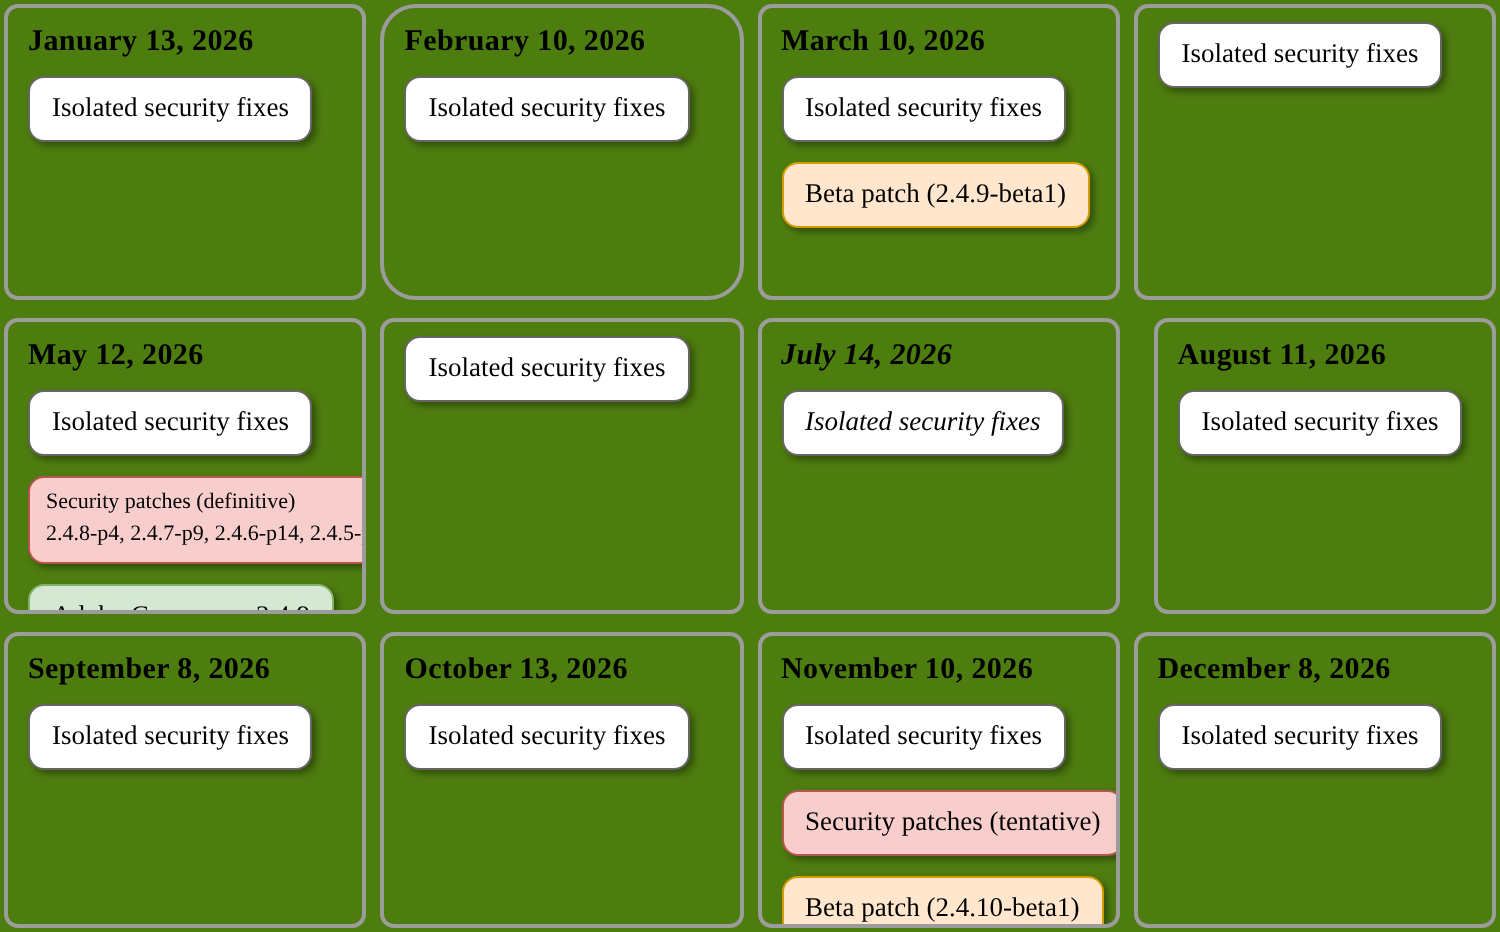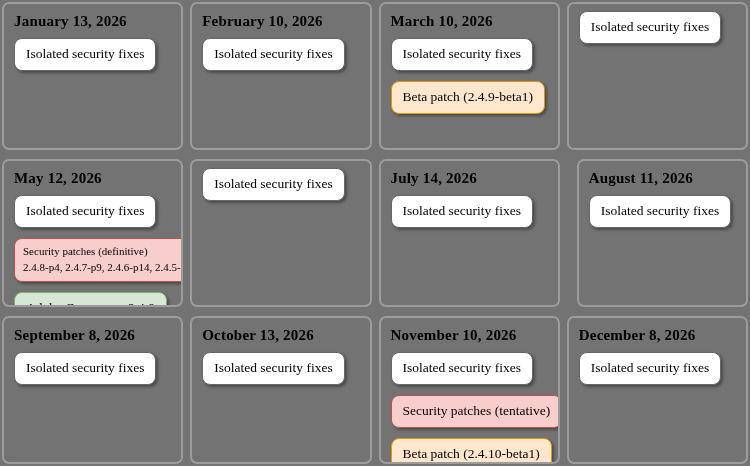--- a/index.html
+++ b/index.html
@@ -39,28 +39,28 @@
     color: #000000;
     box-shadow: 2px 2px 3px rgba(0,0,0,0.35);
     line-height: 1.25;
     white-space: nowrap;
   }
   .badge.small { font-size: 11px; padding: 5px 8px; line-height: 1.45; }
 </style>
 </head>
 <body>
 
-<div class="grid" id="calendar-grid" style="background: #737373;">
+<div class="grid" id="calendar-grid" style="background: #4d7c0f;">
     <div class="card" style="border-color: rgb(156, 156, 156);">
       <div class="title">January 13, 2026</div>
       <div class="badge" style="background: rgb(255, 255, 255); border: 1px solid rgb(102, 102, 102);">
         <div>Isolated security fixes</div>
       </div>
     </div>
-    <div class="card" style="border-color: rgb(156, 156, 156);">
+    <div class="card" style="border-color: rgb(156, 156, 156); border-radius: 18px;">
       <div class="title">February 10, 2026</div>
       <div class="badge" style="background: rgb(255, 255, 255); border: 1px solid rgb(102, 102, 102);">
         <div>Isolated security fixes</div>
       </div>
     </div>
     <div class="card" style="border-color: rgb(156, 156, 156);">
       <div class="title">March 10, 2026</div>
       <div class="badge" style="background: rgb(255, 255, 255); border: 1px solid rgb(102, 102, 102);">
         <div>Isolated security fixes</div>
       </div>
@@ -84,21 +84,21 @@
       </div>
       <div class="badge" style="background: rgb(213, 232, 212); border: 1px solid rgb(130, 179, 102);">
         <div>Adobe Commerce 2.4.9</div>
       </div>
     </div>
     <div class="card" style="border-color: rgb(156, 156, 156);">
       <div class="badge" style="background: rgb(255, 255, 255); border: 1px solid rgb(102, 102, 102);">
         <div>Isolated security fixes</div>
       </div>
     </div>
-    <div class="card" style="border-color: rgb(156, 156, 156);">
+    <div class="card" style="border-color: rgb(156, 156, 156); font-style: italic;">
       <div class="title">July 14, 2026</div>
       <div class="badge" style="background: rgb(255, 255, 255); border: 1px solid rgb(102, 102, 102);">
         <div>Isolated security fixes</div>
       </div>
     </div>
     <div class="card" style="border-color: rgb(156, 156, 156); margin-left: 10px;">
       <div class="title">August 11, 2026</div>
       <div class="badge" style="background: rgb(255, 255, 255); border: 1px solid rgb(102, 102, 102);">
         <div>Isolated security fixes</div>
       </div>

